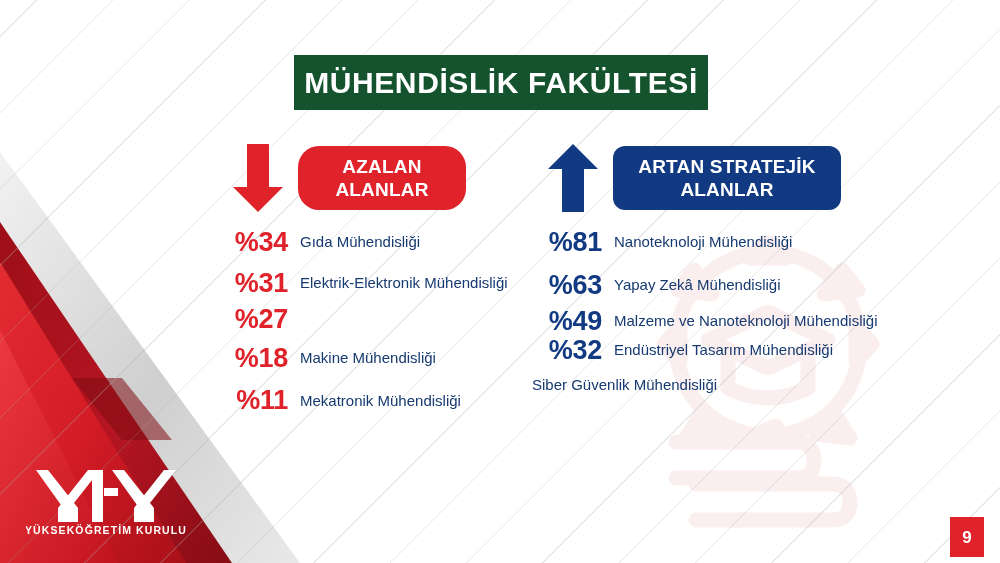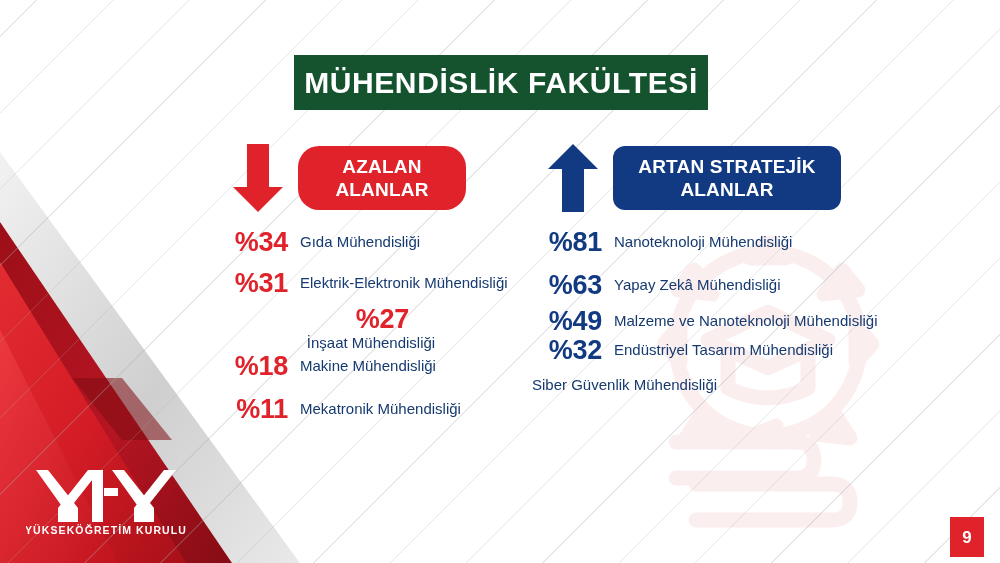--- a/index.html
+++ b/index.html
@@ -133,21 +133,21 @@
     margin-left: 12px;
     color: #163a70;
     font-size: 15px;
     line-height: 1.22;
     font-weight: 400;
   }
 
   
   .list-col.left  .row.r0 { margin-bottom: 12px; }
   .list-col.left  .row.r1 { margin-bottom: 8px; }
-  .list-col.left  .row.r2 { margin-bottom: 0; flex-direction: column; }
+  .list-col.left  .row.r2 { margin-bottom: 10px; }
   .list-col.left  .row.r3 { margin-bottom: 14px; }
   .list-col.right .row.r0 { margin-bottom: 14px; }
   .list-col.right .row.r1 { margin-bottom: 8px; }
   .list-col.right .row.r2 { margin-bottom: 0; }
   .list-col.right .row.r3 { margin-bottom: 12px; }
 
   
   .yok-logo {
     position: absolute;
     left: 26px;
@@ -274,21 +274,20 @@
     <div class="row r0">
       <span class="pct">%34</span>
       <span class="lbl">Gıda Mühendisliği</span>
     </div>
     <div class="row r1">
       <span class="pct">%31</span>
       <span class="lbl">Elektrik-Elektronik Mühendisliği</span>
     </div>
     <div class="row r2">
       <span class="pct">%27</span>
-      <span class="lbl">İnşaat Mühendisliği</span>
     </div>
     <div class="row r3">
       <span class="pct">%18</span>
       <span class="lbl">Makine Mühendisliği</span>
     </div>
     <div class="row r4">
       <span class="pct">%11</span>
       <span class="lbl">Mekatronik Mühendisliği</span>
     </div>
   </div>

